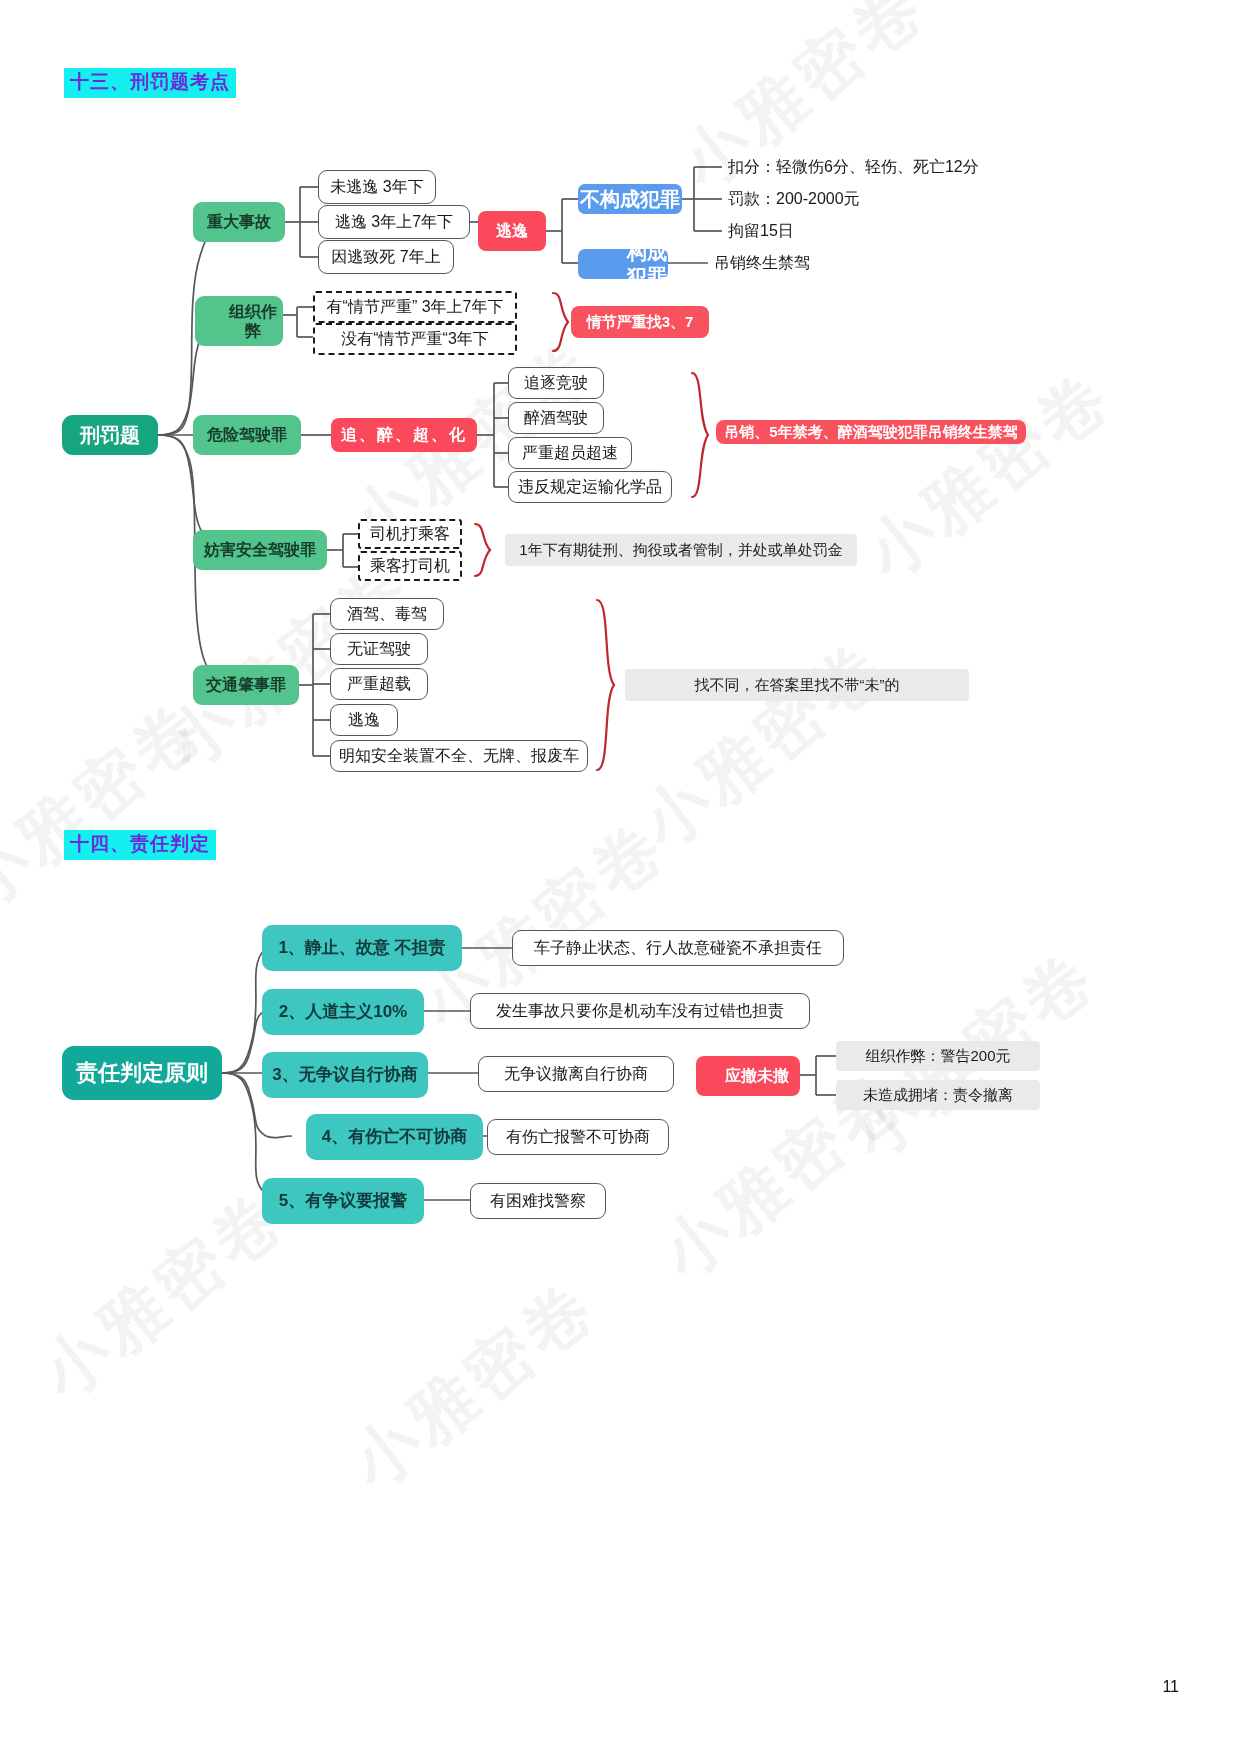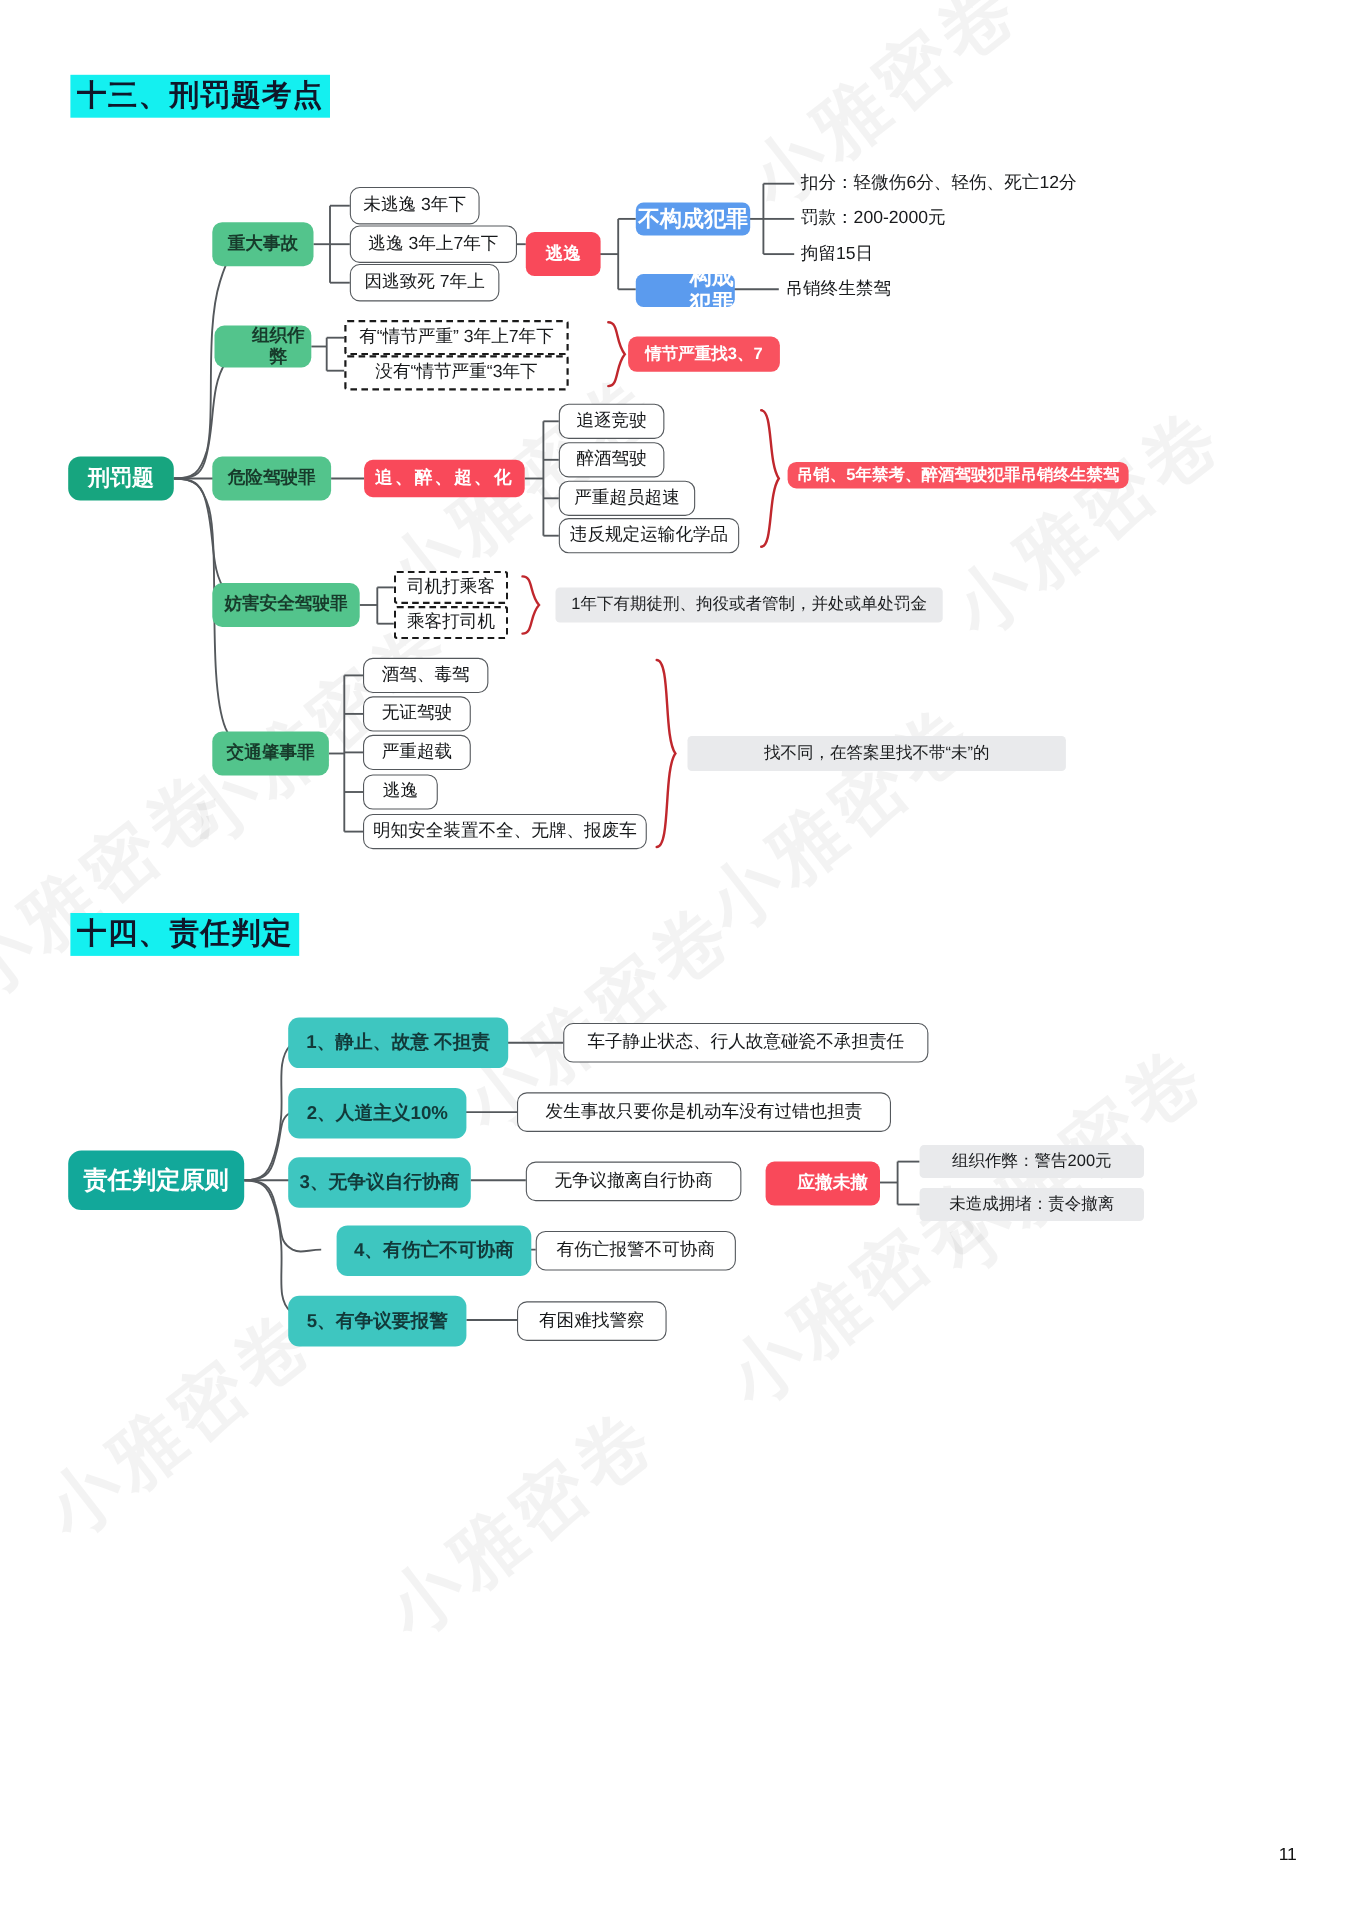--- a/index.html
+++ b/index.html
@@ -9,21 +9,21 @@
     font-family:"Liberation Sans","DejaVu Sans",sans-serif;
     overflow:hidden;
   }
   .page{position:absolute;inset:0;}
 
   
   .wm{position:absolute;color:#000;opacity:0.045;font-size:66px;font-weight:700;
       transform:rotate(-38deg);white-space:nowrap;user-select:none;letter-spacing:6px;}
 
   
-  .sec-title{position:absolute;font-size:27px;font-weight:700;color:#0f172a;
+  .sec-title{position:absolute;font-size:19px;font-weight:700;color:#6d28d9;
      background:#14f0f0;padding:3px 6px 5px 6px;line-height:1.15;letter-spacing:1px;text-align:right;}
 
   
   .node{position:absolute;box-sizing:border-box;display:flex;align-items:center;
         justify-content:center;text-align:center;line-height:1.2;}
 
   .green{background:#53c48c;color:#173b2b;border-radius:9px;font-size:16px;font-weight:700;}
   .green-dark{background:#17a57f;color:#fff;border-radius:11px;font-size:20px;font-weight:700;}
   .teal{background:#3ec6c0;color:#123a3a;border-radius:10px;font-size:17px;font-weight:700;}
   .teal-dark{background:#12a89a;color:#fff;border-radius:12px;font-size:22px;font-weight:700;}
@@ -153,21 +153,21 @@
   <div class="node red" style="left:478px;top:211px;width:68px;height:40px;">逃逸</div>
 
   <div class="node blue" style="left:578px;top:184px;width:104px;height:30px;">不构成犯罪</div>
   <div class="node blue" style="left:578px;top:249px;width:90px;height:30px;padding-left:48px;">构成犯罪</div>
 
   <div class="node plain" style="left:728px;top:153px;width:300px;height:28px;">扣分：轻微伤6分、轻伤、死亡12分</div>
   <div class="node plain" style="left:728px;top:185px;width:260px;height:28px;">罚款：200-2000元</div>
   <div class="node plain" style="left:728px;top:217px;width:200px;height:28px;">拘留15日</div>
   <div class="node plain" style="left:714px;top:249px;width:220px;height:28px;">吊销终生禁驾</div>
 
-  <div class="node green" style="left:195px;top:296px;width:88px;height:38px;padding-left:28px;">组织作弊</div>
+  <div class="node green" style="left:195px;top:296px;width:88px;height:50px;padding-left:28px;">组织作弊</div>
   <div class="node dashed" style="left:313px;top:291px;width:204px;height:32px;">有“情节严重” 3年上7年下</div>
   <div class="node dashed" style="left:313px;top:323px;width:204px;height:32px;">没有“情节严重“3年下</div>
   <div class="node red-soft" style="left:571px;top:306px;width:138px;height:32px;">情节严重找3、7</div>
 
   <div class="node green" style="left:193px;top:415px;width:108px;height:40px;">危险驾驶罪</div>
   <div class="node red" style="left:331px;top:418px;width:146px;height:34px;letter-spacing:2px;">追、醉、超、化</div>
   <div class="node outline" style="left:508px;top:367px;width:96px;height:32px;">追逐竞驶</div>
   <div class="node outline" style="left:508px;top:402px;width:96px;height:32px;">醉酒驾驶</div>
   <div class="node outline" style="left:508px;top:437px;width:124px;height:32px;">严重超员超速</div>
   <div class="node outline" style="left:508px;top:471px;width:164px;height:32px;">违反规定运输化学品</div>

